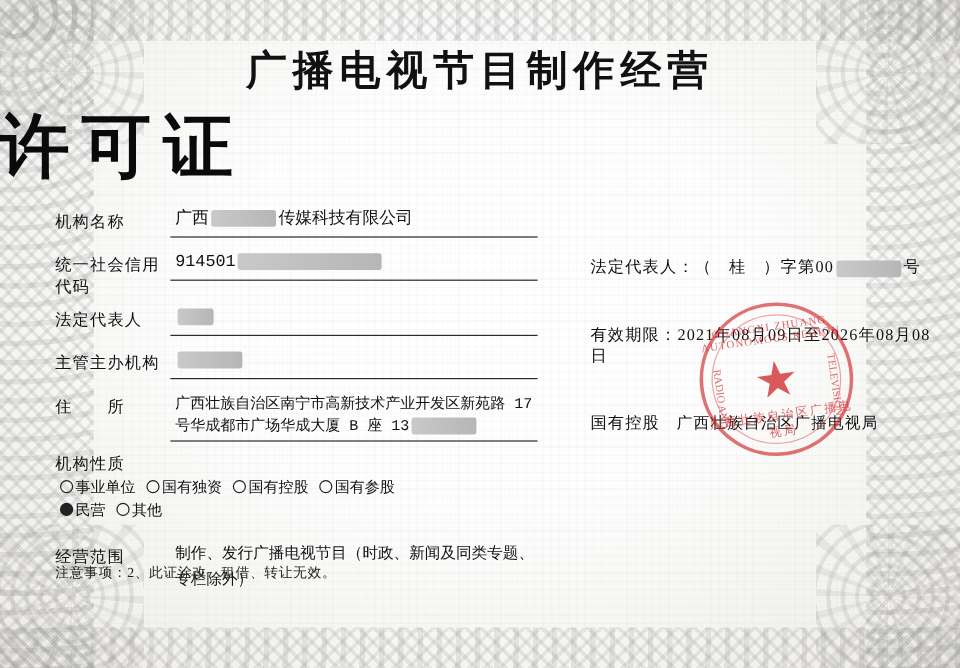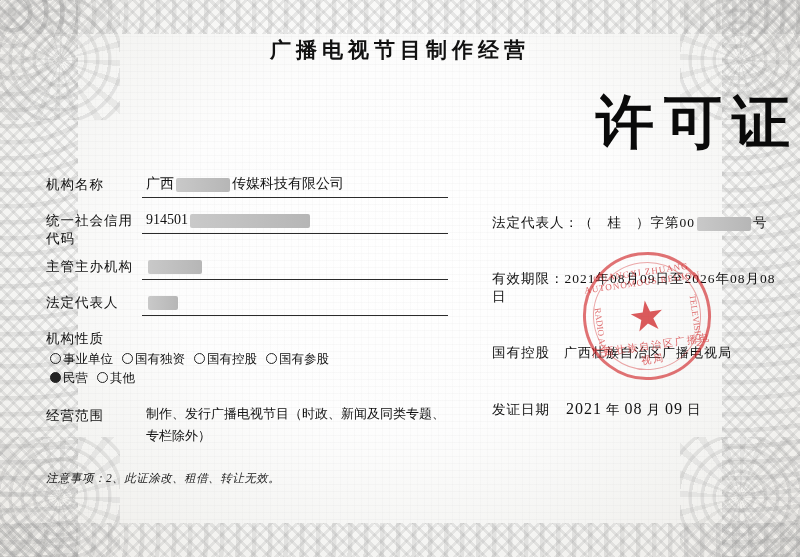--- a/index.html
+++ b/index.html
@@ -49,38 +49,39 @@
       repeating-linear-gradient(0deg, rgba(200,200,200,.10) 0 1px, rgba(255,255,255,0) 1px 7px),
       repeating-linear-gradient(90deg, rgba(200,200,200,.08) 0 1px, rgba(255,255,255,0) 1px 7px);
     pointer-events:none;
   }
 
   .content{position:absolute;inset:0;}
 
   .title-line1{
     position:absolute;left:0;right:0;top:36px;
     text-align:center;
-    font-size:21px;font-weight:bold;letter-spacing:5px;
+    font-size:34px;font-weight:bold;letter-spacing:5px;
     color:#111;
     font-family:"DejaVu Serif","Liberation Serif",serif;
   }
   .title-line2{
     position:absolute;left:0;right:0;top:84px;
-    text-align:right;
+    text-align:left;
     font-size:58px;font-weight:bold;letter-spacing:10px;
     color:#0a0a0a;
     font-family:"DejaVu Serif","Liberation Serif",serif;
   }
 
   
   .left-col{position:absolute;left:46px;top:172px;width:420px;}
   .row{
     position:relative;
     min-height:30px;
     margin-bottom:6px;
+    font-family:Liberation Mono, monospace;
   }
   .lbl{
     display:inline-block;
     width:96px;
     font-size:13.5px;
     color:#111;
     letter-spacing:1px;
     vertical-align:top;
     padding-top:4px;
   }
@@ -118,21 +119,21 @@
   }
   .circ.filled{background:#222;}
 
   .scope{
     display:inline-block;width:300px;font-size:13px;line-height:22px;color:#111;
     vertical-align:top;padding-left:4px;
   }
 
   .notes{
     position:absolute;left:46px;top:470px;width:330px;
-    font-size:11.5px;line-height:17px;color:#222;font-style:italic;
+    font-size:11.5px;line-height:17px;color:#222;
   }
   .notes .nl{letter-spacing:.5px;}
 
   
   .right-col{position:absolute;left:492px;top:214px;width:290px;}
   .rrow{font-size:13.5px;color:#111;margin-bottom:38px;position:relative;letter-spacing:1px;}
   .rrow .rlbl{display:inline-block;}
   .rrow .rval{display:inline-block;}
   .date-num{font-size:16px;letter-spacing:1px;padding:0 4px;}
   .issuer{font-size:13px;}
@@ -201,27 +202,30 @@
 
       <div class="row">
         <span class="lbl">机构名称</span><span class="val"><span>广西</span><i class="masked m-md"></i><span>传媒科技有限公司</span></span>
       </div>
 
       <div class="row">
         <span class="lbl">统一社会信用代码</span><span class="val"><span>914501</span><i class="masked m-xl"></i></span>
       </div>
 
       <div class="row">
+        <span class="lbl">法定代表人</span><span class="val"><i class="masked m-sm"></i></span>
+      </div>
+
+      <div class="row">
         <span class="lbl">主管主办机构</span><span class="val"><i class="masked m-md"></i></span>
       </div>
 
       <div class="row">
-        <span class="lbl">法定代表人</span><span class="val"><i class="masked m-sm"></i></span>
-      </div>
-
+        <span class="lbl">住　　所</span><span class="val tall"><span>广西壮族自治区南宁市高新技术产业开发区新苑路 17 号华成都市广场华成大厦 B 座 13</span><i class="masked m-md"></i></span>
+      </div>
 
       <div class="row" style="">
         <span class="lbl">机构性质</span><span class="val noline radios" style="width:320px;">
           <span><i class="circ"></i><b style="font-weight:normal">事业单位</b></span><span><i class="circ"></i><b style="font-weight:normal">国有独资</b></span><span><i class="circ"></i><b style="font-weight:normal">国有控股</b></span><span><i class="circ"></i><b style="font-weight:normal">国有参股</b></span><span><i class="circ filled"></i><b style="font-weight:normal">民营</b></span><span><i class="circ"></i><b style="font-weight:normal">其他</b></span>
         </span>
       </div>
 
       <div class="row" style="margin-top:12px;">
         <span class="lbl">经营范围</span><span class="scope">制作、发行广播电视节目（时政、新闻及同类专题、专栏除外）</span>
       </div>
@@ -241,23 +245,20 @@
       </div>
 
       <div class="rrow">
         <span class="rlbl">有效期限：</span><span>2021</span><span>年08月09日至</span><span>2026</span><span>年08月08日</span>
       </div>
 
       <div class="rrow">
         <span class="rlbl">国有控股</span><span class="rval issuer" style="padding-left:14px;">广西壮族自治区广播电视局</span>
       </div>
 
-      <div class="rrow">
-        <span class="rlbl">发证日期</span><span class="date-num" style="padding-left:16px;">2021</span><span>年</span><span class="date-num">08</span><span>月</span><span class="date-num">09</span><span>日</span>
-      </div>
 
     </div>
 
 
     <div class="seal">
       <div class="seal-top-text">GUANGXI ZHUANG AUTONOMOUS REGION</div>
       <div class="seal-side l">RADIO AND</div>
       <div class="seal-side r">TELEVISION</div>
       <div class="star">
           <span>★</span>

